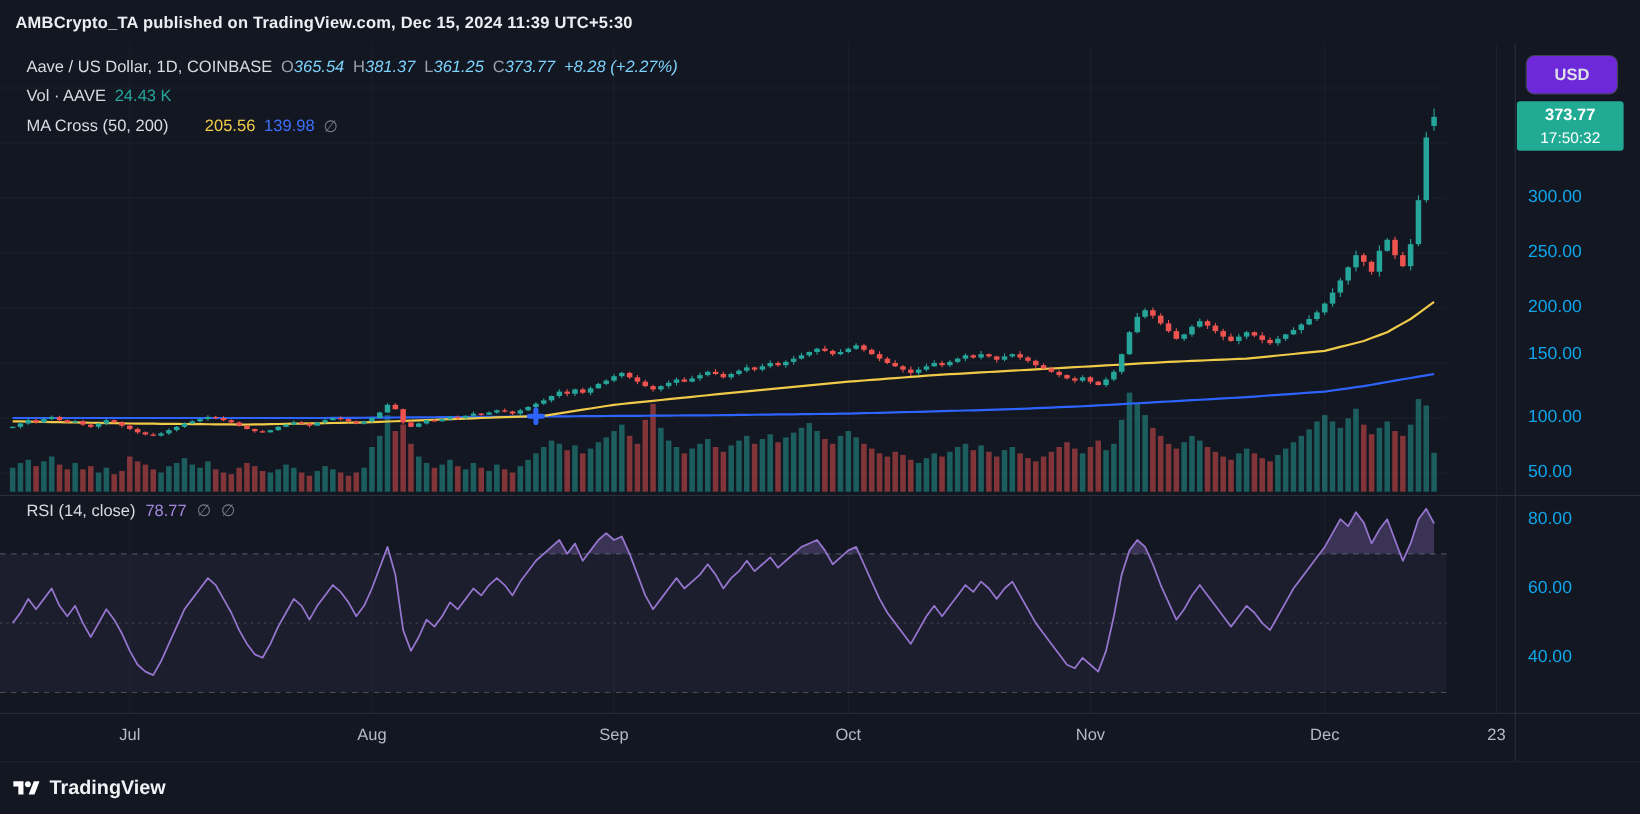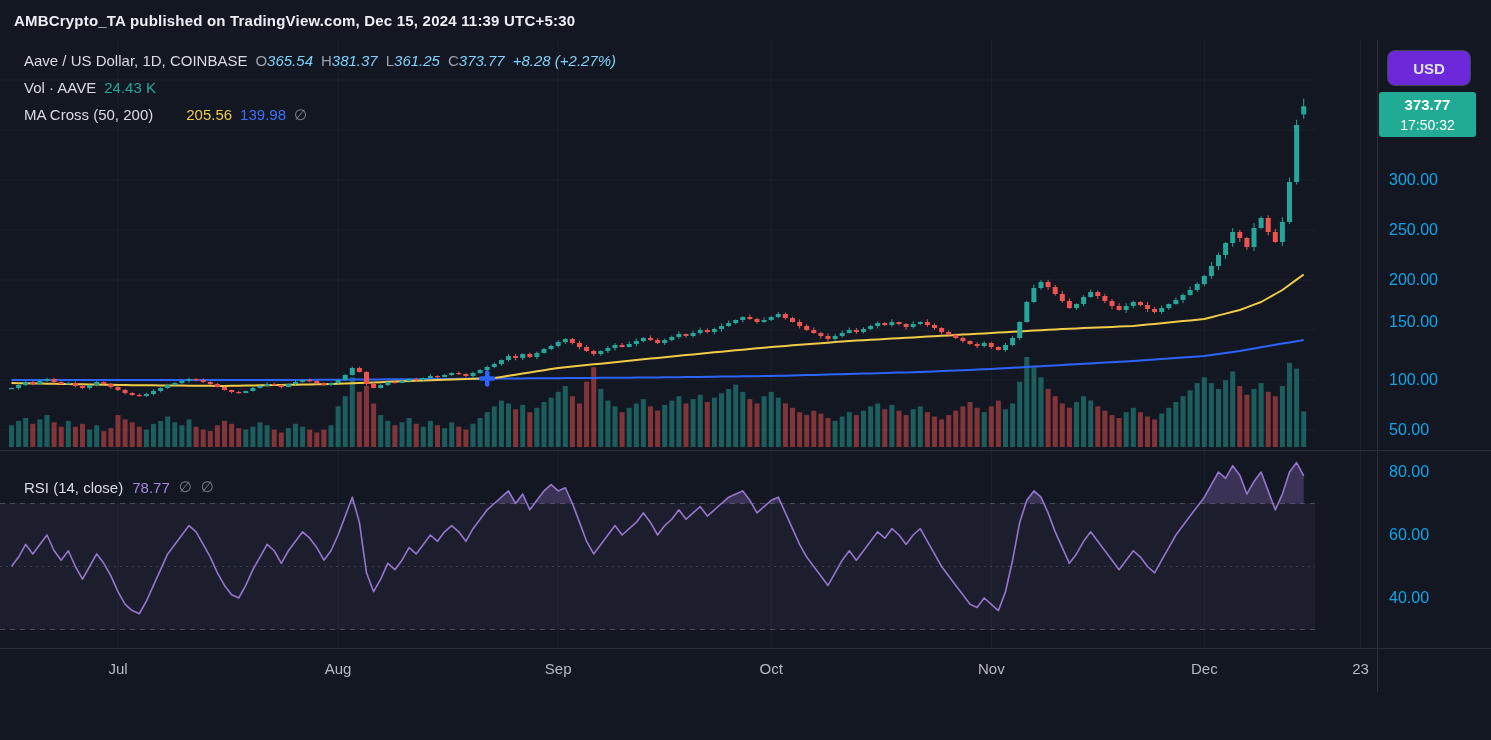--- a/index.html
+++ b/index.html
@@ -31,21 +31,21 @@
   .lg-row > span{margin-right:8px;}
   .t-title{color:#d9dce1;}
   .lbl{color:#9aa0ac;margin-right:0 !important;}
   .up-val{color:#7dd3fc;font-style:italic;}
   .pair{margin-right:10px;}
   .vol-val{color:#26a69a;}
   .ma50-val{color:#f0cb49;margin-left:25px;}
   .ma200-val{color:#3e6ffb;}
   .null-val{color:#787b86;}
 
-  .rsi-legend{position:absolute;left:24px;top:438px;font-size:15px;display:flex;align-items:center;}
+  .rsi-legend{position:absolute;left:24px;top:415px;font-size:15px;display:flex;align-items:center;}
   .rsi-legend > span{margin-right:9px;}
   .rsi-val{color:#a487e0;}
 
   .footer{position:absolute;top:692px;left:0;width:1491px;height:48px;box-sizing:border-box;
     display:flex;align-items:center;padding-left:12px;border-top:1px solid #1e222d;}
   .brand{font-size:18px;font-weight:bold;color:#f0f2f5;margin-left:9px;}
 </style>
 </head>
 <body>
 
@@ -695,14 +695,24 @@
         <div class="month-label" style="left: 118px;">Jul</div>
         <div class="month-label" style="left: 338.1px;">Aug</div>
         <div class="month-label" style="left: 558.2px;">Sep</div>
         <div class="month-label" style="left: 771.2px;">Oct</div>
         <div class="month-label" style="left: 991.3px;">Nov</div>
         <div class="month-label" style="left: 1204.3px;">Dec</div>
         <div class="month-label" style="left: 1360.5px;">23</div>
       </div>
   </div>
 
+  <div class="footer">
+    <span style="display:inline-flex;">
+      <svg width="24" height="22" viewBox="0 0 36 28">
+        <path d="M14 22H7V11H0V4h14v18z" fill="#ffffff"></path>
+        <circle cx="20" cy="8" r="4" fill="#ffffff"></circle>
+        <path d="M29 22h-8l7.2-18H36L29 22z" fill="#ffffff"></path>
+      </svg>
+    </span>
+    <span class="brand">TradingView</span>
+  </div>
 
 </div>
 
 </body></html>

